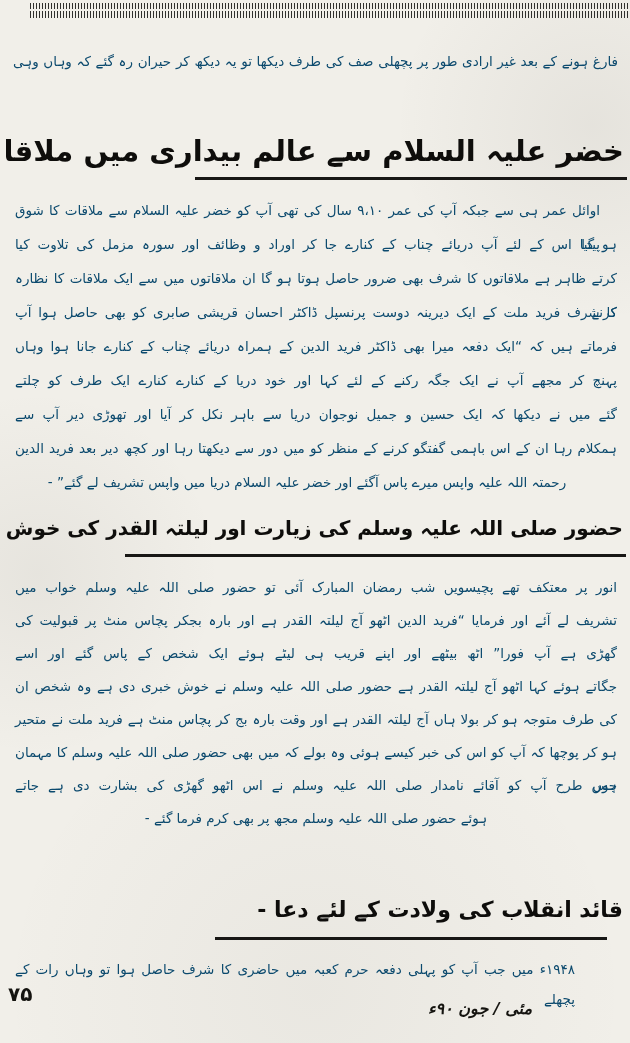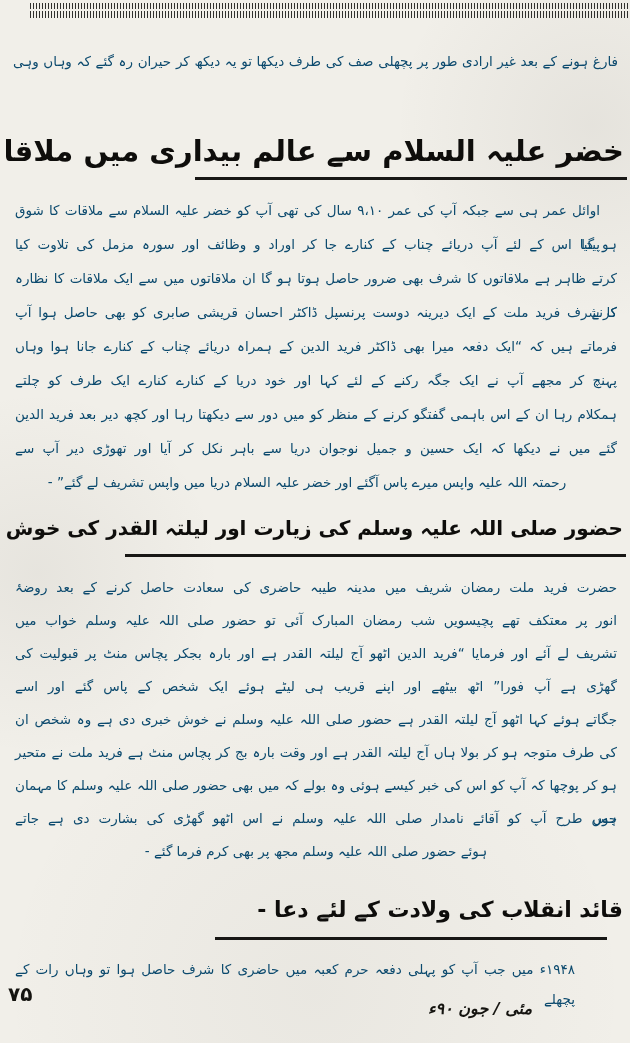--- a/index.html
+++ b/index.html
@@ -73,29 +73,28 @@
 
 <div class="abs heading h1">خضر علیہ السلام سے عالم بیداری میں ملاقات -</div>
 <div class="abs rule u1"></div>
 <div class="abs p2">
   <div class="line indent">اوائل عمر ہی سے جبکہ آپ کی عمر ۹،۱۰ سال کی تھی آپ کو خضر علیہ السلام سے ملاقات کا شوق پیدا</div>
   <div class="line">ہو گیا اس کے لئے آپ دریائے چناب کے کنارے جا کر اوراد و وظائف اور سورہ مزمل کی تلاوت کیا</div>
   <div class="line">کرتے ظاہر ہے ملاقاتوں کا شرف بھی ضرور حاصل ہوتا ہو گا ان ملاقاتوں میں سے ایک ملاقات کا نظارہ کرنے</div>
   <div class="line">کا شرف فرید ملت کے ایک دیرینہ دوست پرنسپل ڈاکٹر احسان قریشی صابری کو بھی حاصل ہوا آپ</div>
   <div class="line">فرماتے ہیں کہ “ایک دفعہ میرا بھی ڈاکٹر فرید الدین کے ہمراہ دریائے چناب کے کنارے جانا ہوا وہاں</div>
   <div class="line">پہنچ کر مجھے آپ نے ایک جگہ رکنے کے لئے کہا اور خود دریا کے کنارے کنارے ایک طرف کو چلتے</div>
+  <div class="line">گئے میں نے دیکھا کہ ایک حسین و جمیل نوجوان دریا سے باہر نکل کر آیا اور تھوڑی دیر آپ سے</div>
   <div class="line">ہمکلام رہا ان کے اس باہمی گفتگو کرنے کے منظر کو میں دور سے دیکھتا رہا اور کچھ دیر بعد فرید الدین</div>
-  <div class="line">گئے میں نے دیکھا کہ ایک حسین و جمیل نوجوان دریا سے باہر نکل کر آیا اور تھوڑی دیر آپ سے</div>
   <div class="line lastline p2-l9">رحمتہ اللہ علیہ واپس میرے پاس آگئے اور خضر علیہ السلام دریا میں واپس تشریف لے گئے” -</div>
 </div>
 
 <div class="abs heading h2">حضور صلی اللہ علیہ وسلم کی زیارت اور لیلتہ القدر کی خوش خبری -</div>
 <div class="abs rule u2"></div>
 <div class="abs p3">
-  <div class="line">حضرت فرید ملت رمضان شریف میں مدینہ طیبہ حاضری کی سعادت حاصل کرنے کے بعد روضۂ</div>
   <div class="line">انور پر معتکف تھے پچیسویں شب رمضان المبارک آئی تو حضور صلی اللہ علیہ وسلم خواب میں</div>
   <div class="line">تشریف لے آئے اور فرمایا “فرید الدین اٹھو آج لیلتہ القدر ہے اور بارہ بجکر پچاس منٹ پر قبولیت کی</div>
   <div class="line">گھڑی ہے آپ فورا” اٹھ بیٹھے اور اپنے قریب ہی لیٹے ہوئے ایک شخص کے پاس گئے اور اسے</div>
   <div class="line">جگاتے ہوئے کہا اٹھو آج لیلتہ القدر ہے حضور صلی اللہ علیہ وسلم نے خوش خبری دی ہے وہ شخص ان</div>
   <div class="line">کی طرف متوجہ ہو کر بولا ہاں آج لیلتہ القدر ہے اور وقت بارہ بج کر پچاس منٹ ہے فرید ملت نے متحیر</div>
   <div class="line">ہو کر پوچھا کہ آپ کو اس کی خبر کیسے ہوئی وہ بولے کہ میں بھی حضور صلی اللہ علیہ وسلم کا مہمان ہوں</div>
   <div class="line">جس طرح آپ کو آقائے نامدار صلی اللہ علیہ وسلم نے اس اٹھو گھڑی کی بشارت دی ہے جاتے</div>
   <div class="line lastline p3-l9">ہوئے حضور صلی اللہ علیہ وسلم مجھ پر بھی کرم فرما گئے -</div>
 </div>
 

